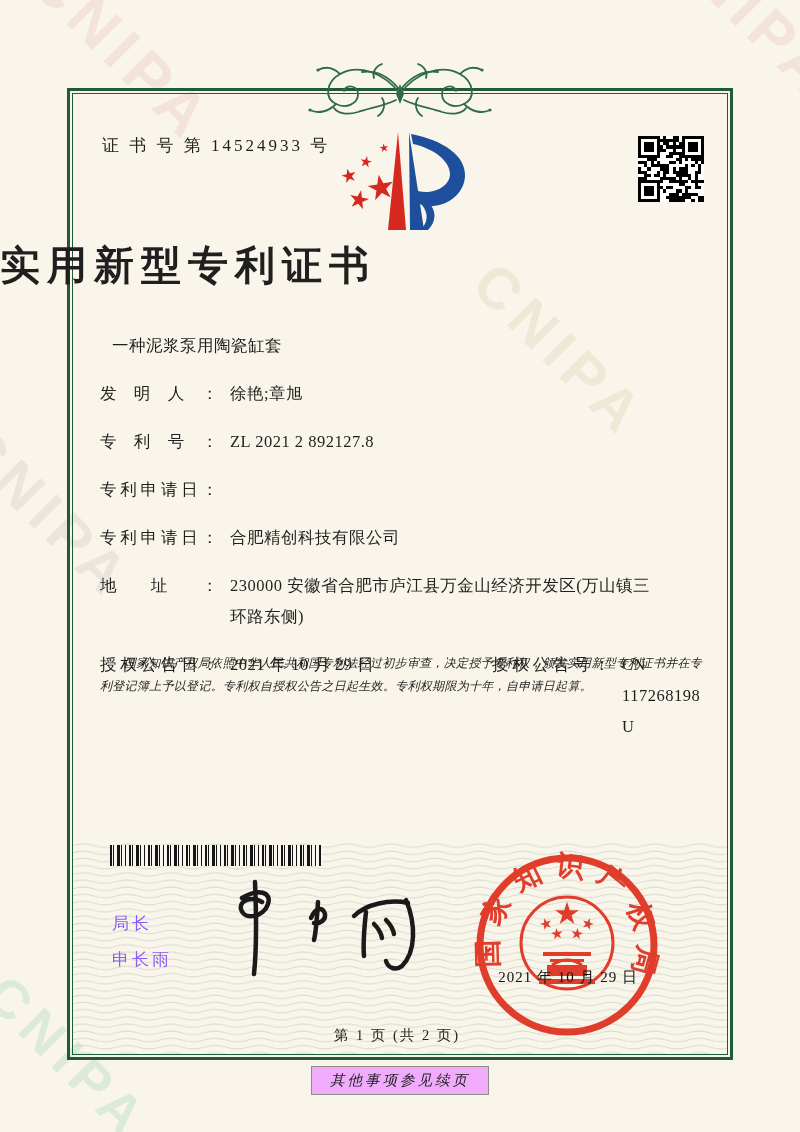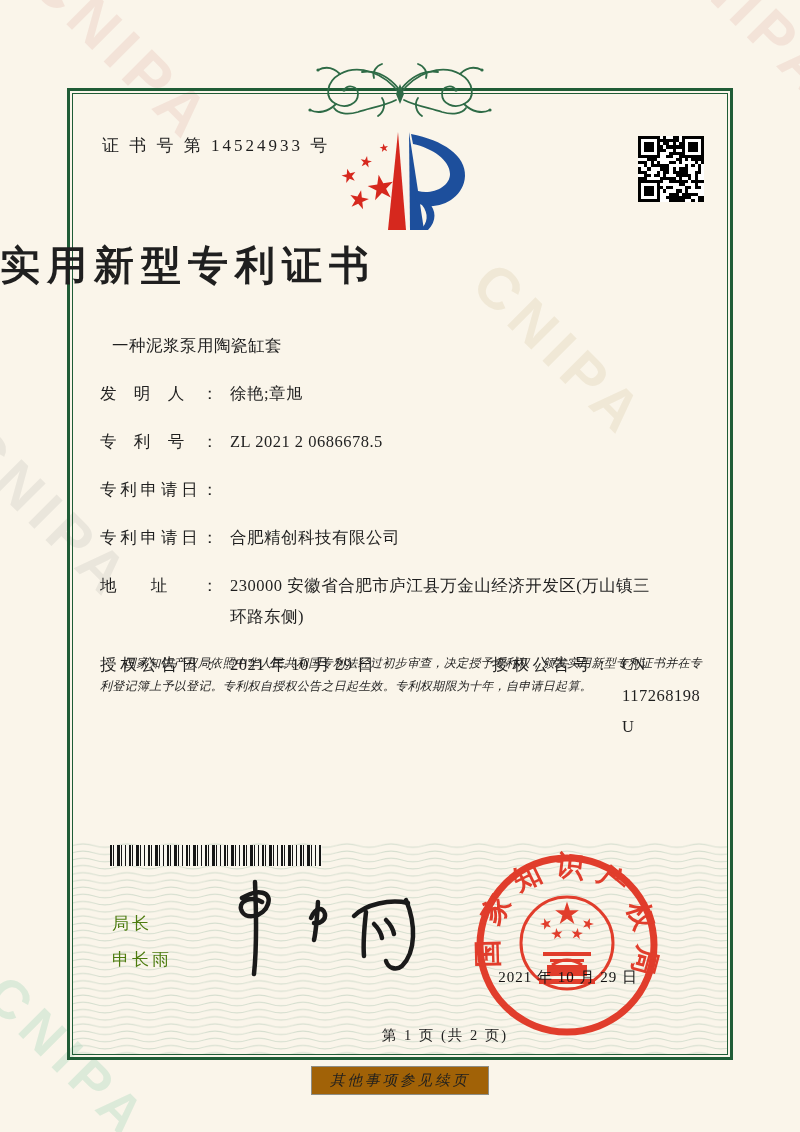--- a/index.html
+++ b/index.html
@@ -41,32 +41,32 @@
          font-size:12px;font-style:italic;line-height:1.88;}
   .paras p{margin:0;text-indent:2em;letter-spacing:0.3px;}
   
   .barcode{position:absolute;left:110px;top:845px;width:212px;height:21px;z-index:2;
     background:repeating-linear-gradient(90deg,#151515 0 2px,#f8f6ef 2px 3px,#151515 3px 4px,
       #f8f6ef 4px 7px,#151515 7px 10px,#f8f6ef 10px 11px,#151515 11px 12px,
       #f8f6ef 12px 15px,#151515 15px 16px,#f8f6ef 16px 19px);}
   
   .signer{position:absolute;left:112px;top:912px;z-index:2;
           font-family:"Liberation Sans","DejaVu Sans",sans-serif;
-          font-size:17px;letter-spacing:3px;color:#4d7c0f;}
+          font-size:17px;letter-spacing:3px;color:#8b5cf6;}
   .signer div{margin-bottom:13px;}
   .sig{position:absolute;left:214px;top:876px;width:225px;height:108px;z-index:2;}
   
   .seal{position:absolute;left:472px;top:850px;width:190px;height:190px;z-index:2;opacity:0.93;}
   .sealdate{position:absolute;left:478px;top:968px;width:180px;text-align:center;
             font-size:15px;letter-spacing:1px;color:#121212;z-index:3;}
   
   .pageinfo{position:absolute;left:67px;top:1026px;width:660px;text-align:center;
-            font-size:14.5px;letter-spacing:2px;z-index:2;padding-left:48px;}
+            font-size:14.5px;letter-spacing:2px;z-index:2;}
   .note{position:absolute;left:50%;transform:translateX(-50%);top:1066px;
-        padding:4px 18px;border:1px solid #8d8d85;background:#a16207;
+        padding:4px 18px;border:1px solid #8d8d85;background:#f0abfc;
         font-size:14.5px;font-style:italic;letter-spacing:3px;z-index:2;white-space:nowrap;}
 </style>
 </head>
 <body>
 
 <div class="page">
 
   <div class="wm wm1">CNIPA</div>
   <div class="wm wm2">CNIPA</div>
   <div class="wm wm3">CNIPA</div>
@@ -300,21 +300,21 @@
   <div class="fields">
     <div class="frow">
       <span class="fvalue">一种泥浆泵用陶瓷缸套</span>
     </div>
     <div class="frow">
       <span class="flabel">发明人：</span>
       <span class="fvalue">徐艳;章旭</span>
     </div>
     <div class="frow">
       <span class="flabel">专利号：</span>
-      <span class="fvalue">ZL 2021 2 0686678.5</span>
+      <span class="fvalue">ZL 2021 2 892127.8</span>
     </div>
     <div class="frow">
       <span class="flabel">专利申请日：</span>
     </div>
     <div class="frow">
       <span class="flabel">专利申请日：</span>
       <span class="fvalue">合肥精创科技有限公司</span>
     </div>
     <div class="frow">
       <span class="flabel">地址：</span>

